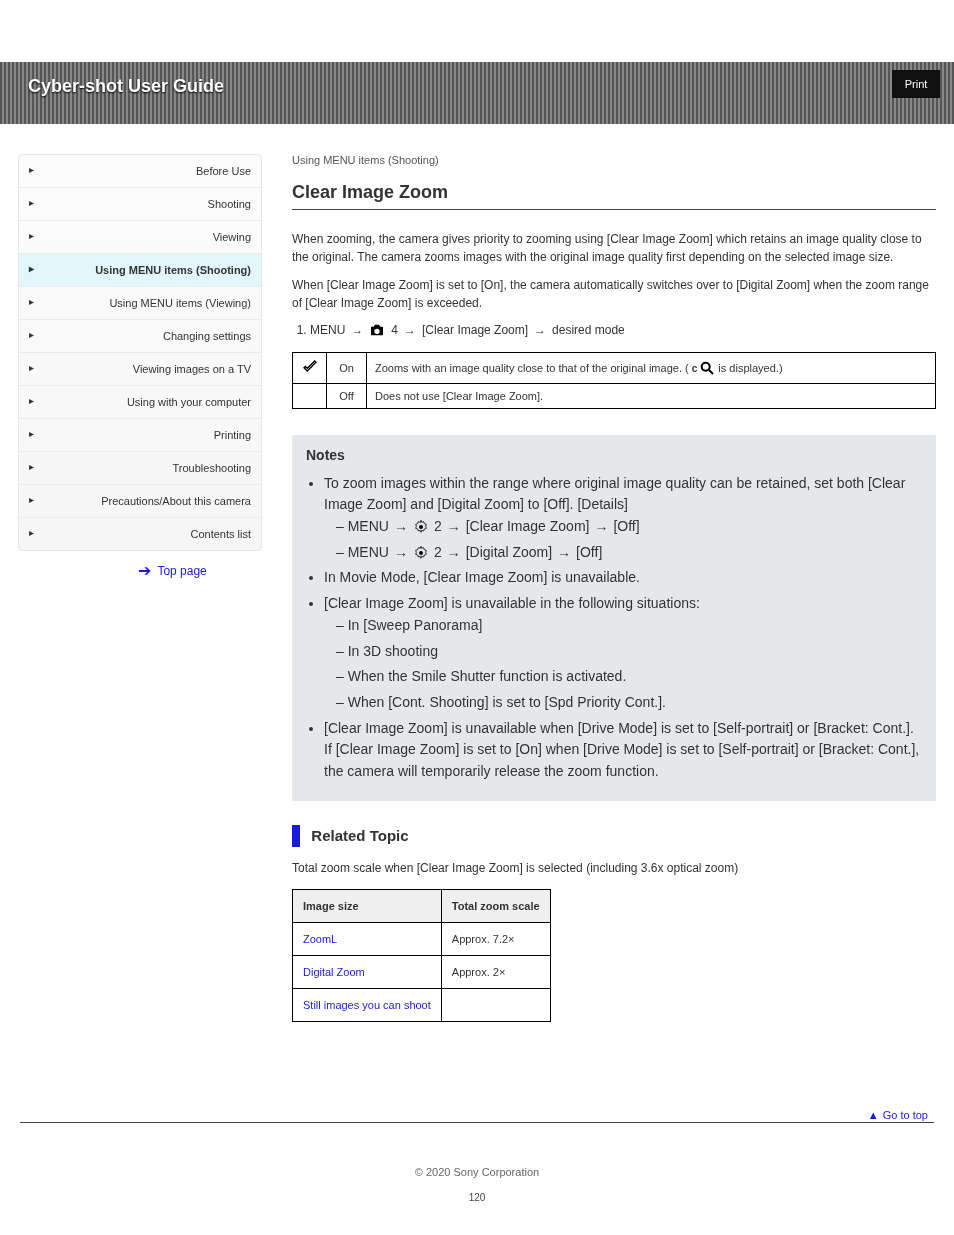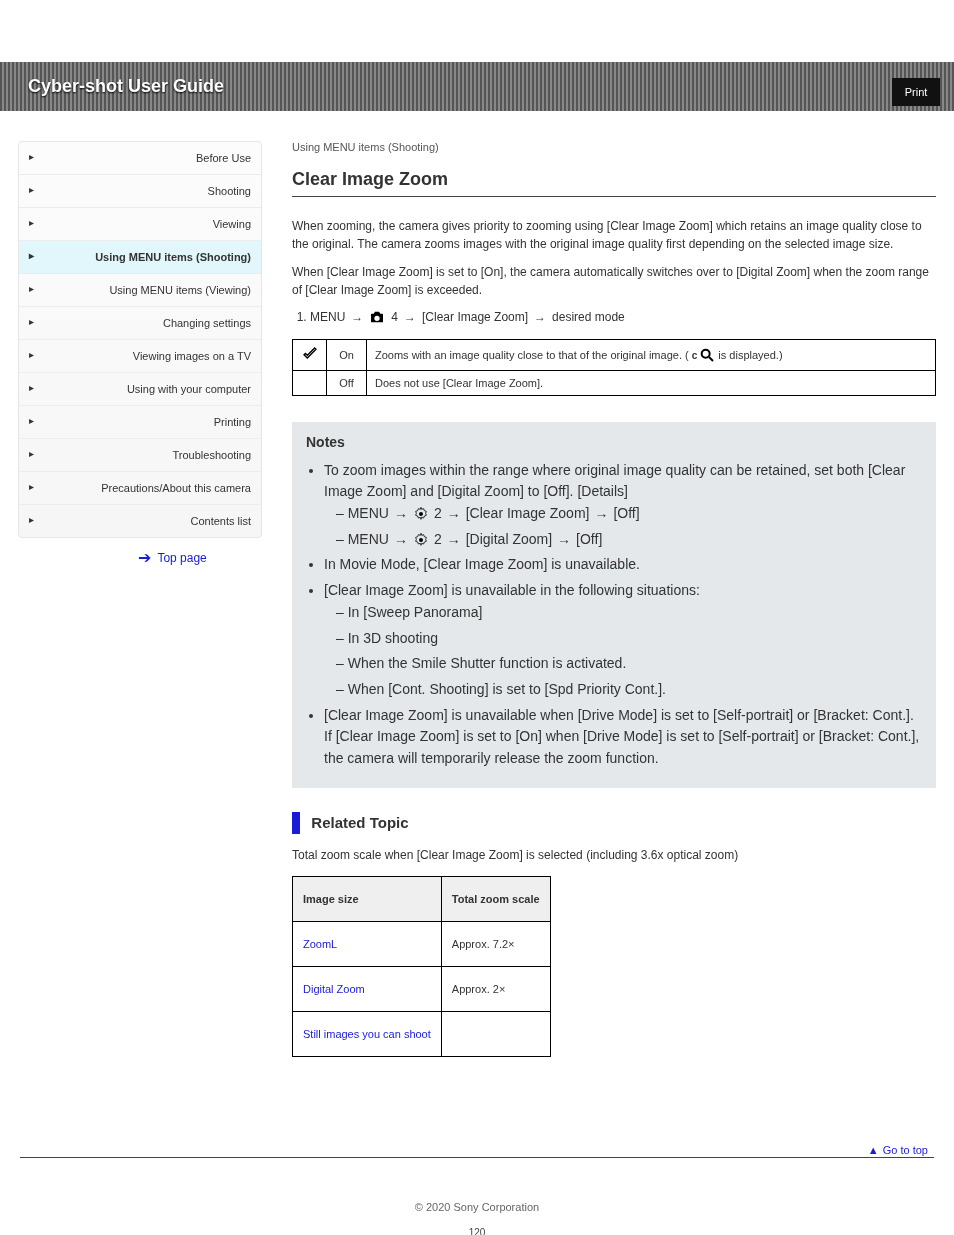--- a/index.html
+++ b/index.html
@@ -1,19 +1,19 @@
 <!DOCTYPE html>
 <html><head>
 <meta charset="utf-8">
 <style>
   * { box-sizing: border-box; margin: 0; padding: 0; }
   body { font-family: Arial, Helvetica, sans-serif; font-size: 12px; color: #333; background: #fff; width: 954px; }
-  .banner { height: 49px; background: repeating-linear-gradient(90deg, #555 0, #555 2px, #888 2px, #888 4px); position: relative; margin-top: 62px; }
+  .banner { height: 62px; background: repeating-linear-gradient(90deg, #555 0, #555 2px, #888 2px, #888 4px); position: relative; margin-top: 62px; }
   .banner .title { position: absolute; left: 28px; top: 14px; color: #fff; font-size: 18px; font-weight: bold; text-shadow: 0 1px 2px #000; }
-  .banner .box { position: absolute; right: 14px; top: 16px; width: 48px; height: 28px; background: #111; color: #fff; display: flex; align-items: center; justify-content: center; font-size: 11px; }
+  .banner .box { position: absolute; right: 14px; top: 8px; width: 48px; height: 28px; background: #111; color: #fff; display: flex; align-items: center; justify-content: center; font-size: 11px; }
   .page { display: flex; gap: 30px; padding: 30px 18px 40px 18px; }
   .sidebar { width: 244px; flex: 0 0 244px; }
   .sidebar ul { list-style: none; border: 1px solid #e6e6e6; border-radius: 4px; background: linear-gradient(#fcfcfc,#f6f6f6); text-align: right; }
   .sidebar li { border-bottom: 1px solid #ececec; padding: 10px 10px 10px 26px; position: relative; font-size: 11px; color: #333; cursor: pointer; }
   .sidebar li:last-child { border-bottom: none; }
   .sidebar li::before { content: "▸"; position: absolute; left: 10px; top: 9px; color: #333; font-size: 10px; }
   .sidebar li.active { background: #e2f7fb; font-weight: bold; }
   .top-link { color: #1a1adb; margin-top: 10px; display: inline-flex; align-items: center; gap: 6px; font-size: 12px; padding-left: 120px; }
   .arrow-small { color: #1a1adb; font-size: 16px; }
   .main { flex: 1; }
@@ -31,21 +31,21 @@
   .note-box .note-title { font-weight: bold; margin-bottom: 6px; }
   .note-box ul { list-style: disc; padding-left: 18px; }
   .note-box ul ul { list-style: none; padding-left: 12px; }
   .note-box ul ul li::before { content: "– "; }
   .note-box li { margin-bottom: 4px; }
   .inline-row { display: inline-flex; align-items: center; gap: 5px; flex-wrap: wrap; }
   .related { margin-top: 24px; }
   .related .bar { display: inline-block; width: 8px; height: 22px; background: #1a1adb; vertical-align: middle; margin-right: 8px; }
   .related-title { font-size: 15px; font-weight: bold; color: #333; display: inline-block; vertical-align: middle; }
   .table2 { border-collapse: collapse; margin-top: 12px; font-size: 11px; }
-  .table2 th, .table2 td { border: 1px solid #000; padding: 16px 10px; text-align: left; }
+  .table2 th, .table2 td { border: 1px solid #000; padding: 10px 10px; text-align: left; }
   .table2 th { background: #efefef; font-weight: bold; }
   .table2 td.link { color: #1a1adb; cursor: pointer; }
   .bottom-bar { border-top: 1px solid #444; margin: 60px 20px 0 20px; position: relative; height: 20px; }
   .go-top { position: absolute; right: 6px; top: -14px; color: #1a1adb; font-size: 11px; display: inline-flex; align-items: center; gap: 4px; cursor: pointer; }
   .footer { text-align: center; font-size: 11px; color: #666; margin: 24px 0 14px 0; }
   .pagenum { text-align: center; font-size: 10px; color: #444; margin-bottom: 24px; }
 </style>
 </head>
 <body>
 

